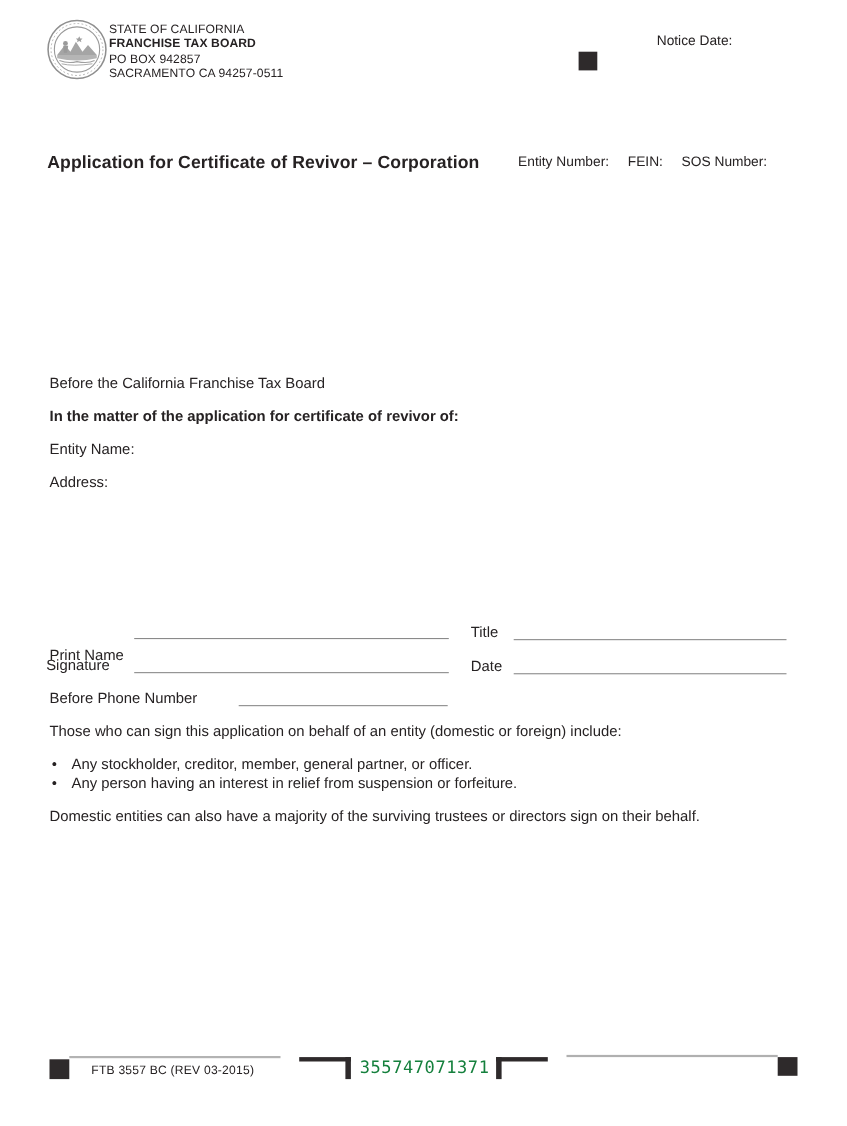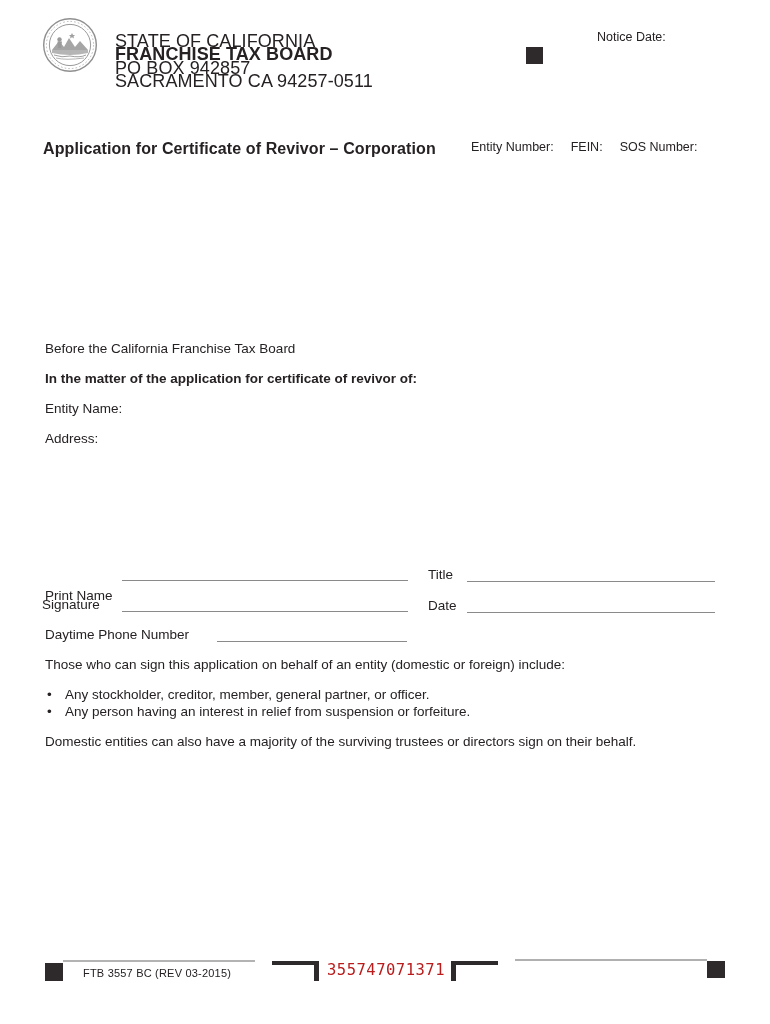--- a/index.html
+++ b/index.html
@@ -9,21 +9,21 @@
     position: relative;
     width: 770px;
     height: 1024px;
     background: #ffffff;
     color: #262223;
     overflow: hidden;
   }
   .abs { position: absolute; }
 
   
-  .agency { left: 99px; top: 35px; font-size: 18px; line-height: 13.4px; letter-spacing: 0.1px; margin-left: 16px; }
+  .agency { left: 99px; top: 21px; font-size: 11px; line-height: 13.4px; letter-spacing: 0.1px; }
   .agency .bold { font-weight: bold; }
   .notice-date { left: 597px; top: 30px; font-size: 12.5px; }
   .black-square { background: #2e2a2b; }
   .sq-top { left: 526px; top: 47px; width: 17px; height: 17px; }
 
   
   .form-title { left: 43px; top: 140px; font-size: 16px; font-weight: bold; letter-spacing: 0.1px; }
   .id-fields { left: 471px; top: 141px; display: flex; flex-direction: row; gap: 17px; font-size: 12.5px; line-height: 13px; }
 
   
@@ -55,21 +55,21 @@
   .signers-bullets li::before { content: "\2022"; position: absolute; left: 2px; top: 0; }
   .domestic-note { left: 45px; top: 734px; }
 
   
   .sq-bl { left: 45px; top: 963px; width: 18px; height: 18px; }
   .footer-line-left { left: 63px; top: 960px; width: 192px; height: 1.6px; background: #b3b3b3; }
   .form-number { left: 83px; top: 967px; font-size: 11px; letter-spacing: 0.2px; }
   .bracket { width: 47px; height: 20px; border-top: 4px solid #2e2a2b; }
   .bracket-right { left: 272px; top: 961px; border-right: 5px solid #2e2a2b; }
   .bracket-left { left: 451px; top: 961px; border-left: 5px solid #2e2a2b; }
-  .scanline-number { left: 327px; top: 961px; font-family: "DejaVu Sans Mono", monospace; font-size: 15.5px; letter-spacing: 0.5px; color: #b91c1c; }
+  .scanline-number { left: 327px; top: 961px; font-family: "DejaVu Sans Mono", monospace; font-size: 15.5px; letter-spacing: 0.5px; color: #15803d; }
   .footer-line-right { left: 515px; top: 959px; width: 192px; height: 2px; background: #b0b0b0; }
   .sq-br { left: 707px; top: 961px; width: 18px; height: 17px; }
 
   .seal { left: 42px; top: 17px; width: 56px; height: 56px; }
 </style>
 </head>
 <body>
 
 <div class="page">
 
@@ -109,21 +109,21 @@
   <div class="abs body-text address">Address:</div>
 
   <div class="abs sig-label l-printname">Print Name</div>
   <div class="abs fill-line ln-printname"></div>
   <div class="abs sig-label l-title">Title</div>
   <div class="abs fill-line ln-title"></div>
   <div class="abs sig-label l-signature">Signature</div>
   <div class="abs fill-line ln-signature"></div>
   <div class="abs sig-label l-date">Date</div>
   <div class="abs fill-line ln-date"></div>
-  <div class="abs sig-label l-phone">Daytime Phone Number</div>
+  <div class="abs sig-label l-phone">Before Phone Number</div>
   <div class="abs fill-line ln-phone"></div>
 
   <div class="abs body-text signers-intro">Those who can sign this application on behalf of an entity (domestic or foreign) include:</div>
   <ul class="abs signers-bullets">
     <li>Any stockholder, creditor, member, general partner, or officer.</li>
     <li>Any person having an interest in relief from suspension or forfeiture.</li>
   </ul>
   <div class="abs body-text domestic-note">Domestic entities can also have a majority of the surviving trustees or directors sign on their behalf.</div>
 
   <div class="abs black-square sq-bl"></div>

